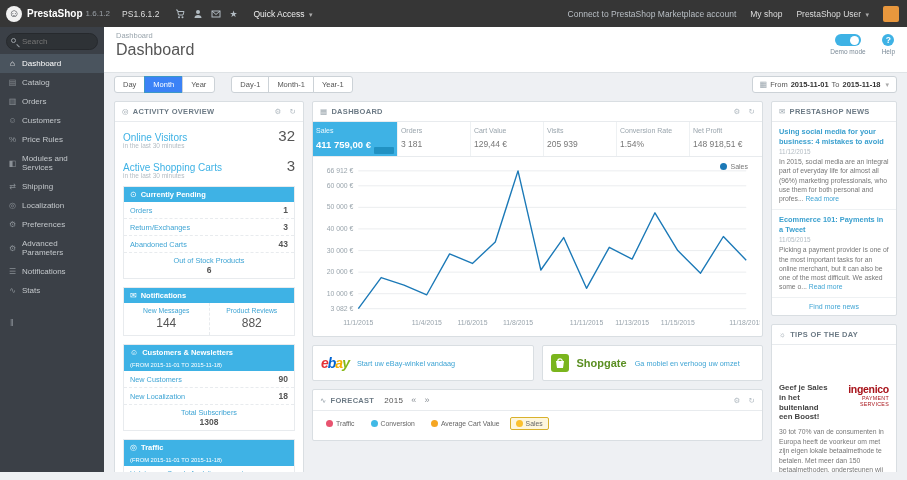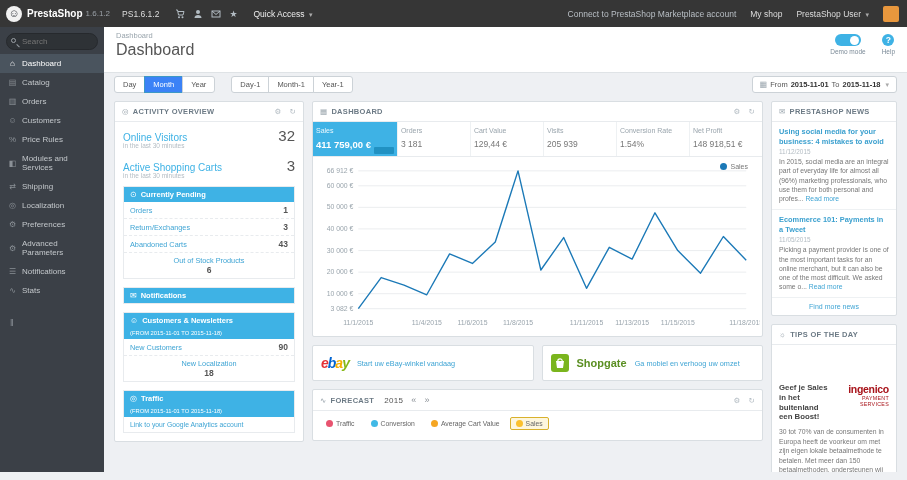--- a/index.html
+++ b/index.html
@@ -317,35 +317,49 @@
                 <span class="lbl">Out of Stock Products</span>
                 <span class="val">6</span>
               </div>
           </div>
 
           <div class="subsection">
             <div class="subhead">
                 <span class="sh-icon">✉</span>
                 <span>Notifications</span>
               </div>
+            <div class="notif-cols">
+              <div class="notif-col">
+                  <div class="notif-lbl">New Messages</div>
+                  <div class="notif-val">144</div>
+                </div>
+              <div class="notif-col">
+                  <div class="notif-lbl">Product Reviews</div>
+                  <div class="notif-val">882</div>
+                </div>
+            </div>
           </div>
 
           <div class="subsection">
             <div class="subhead">
               <span class="sh-icon">☺</span>
               <span>Customers &amp; Newsletters</span>
               <span class="sh-sub">(FROM 2015-11-01 TO 2015-11-18)</span>
             </div>
             <div class="srow">
                 <span class="lbl">New Customers</span>
                 <span class="val">90</span>
               </div>
             <div class="srow">
                 <span class="lbl">New Localization</span>
                 <span class="val">18</span>
+              </div>
+            <div class="srow">
+                <span class="lbl">Total Subscribers</span>
+                <span class="val">1308</span>
               </div>
           </div>
 
           <div class="subsection">
             <div class="subhead">
               <span class="sh-icon">◎</span>
               <span>Traffic</span>
               <span class="sh-sub">(FROM 2015-11-01 TO 2015-11-18)</span>
             </div>
             <span class="ga-link">Link to your Google Analytics account</span>

